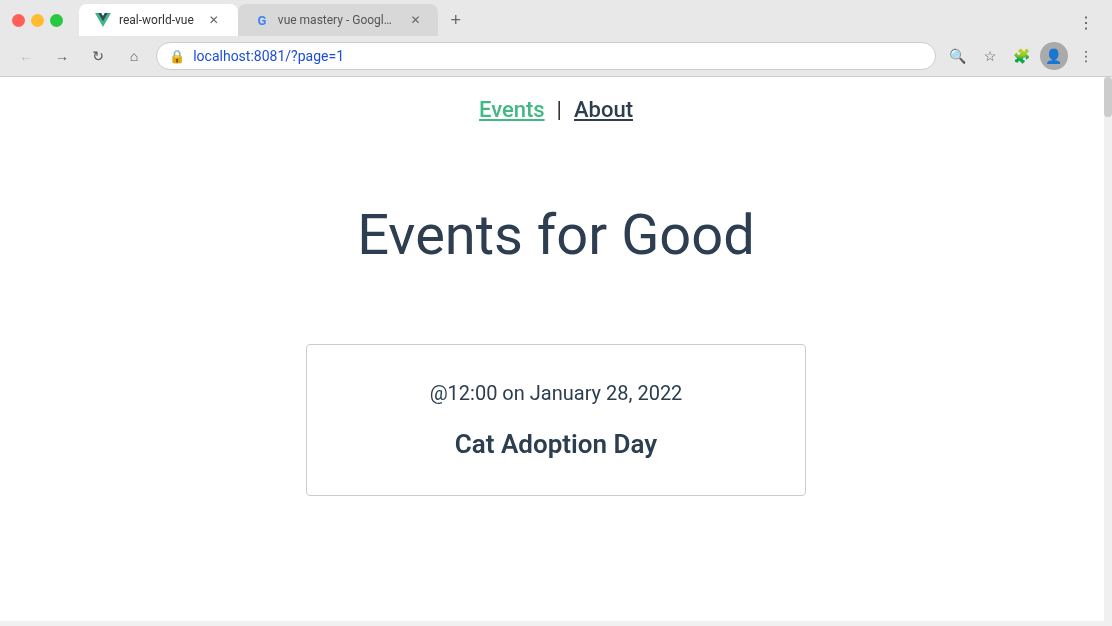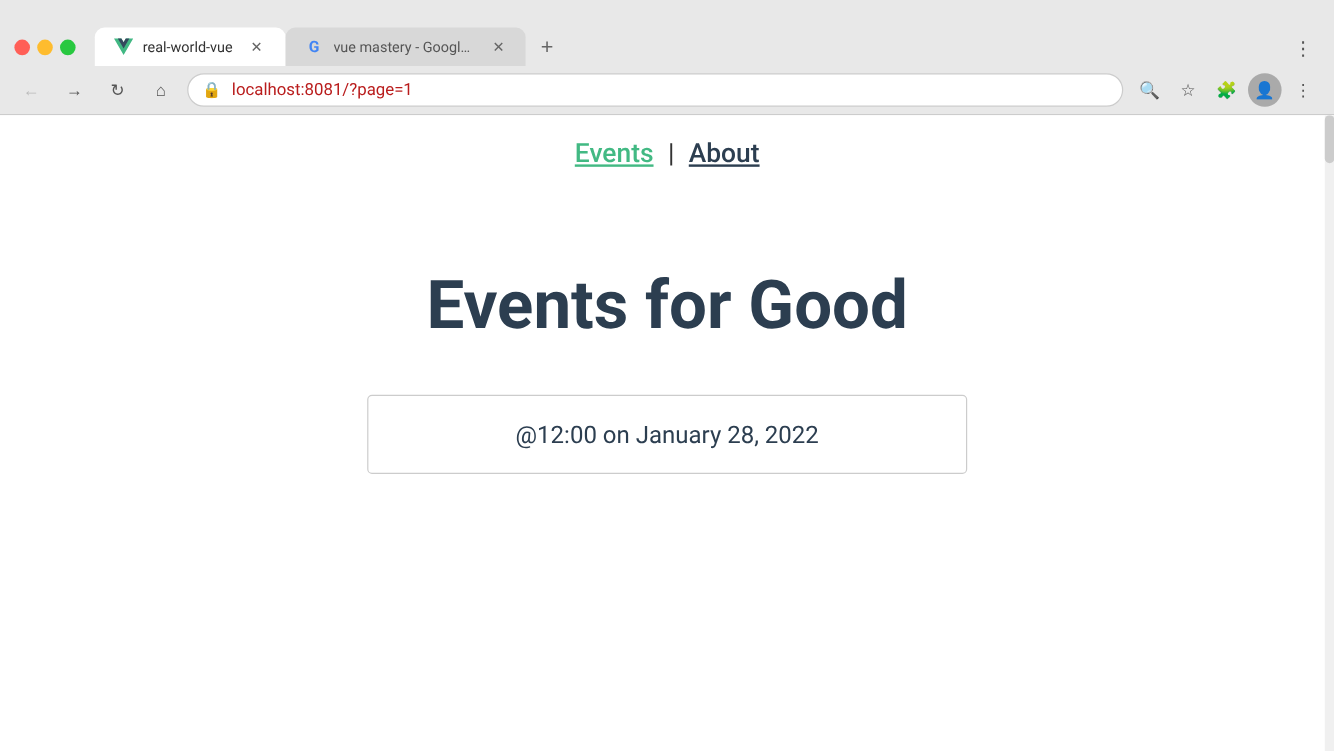--- a/index.html
+++ b/index.html
@@ -18,21 +18,21 @@
 
     
     .browser-chrome {
       background: #e8e8e8;
       border-bottom: 1px solid #ccc;
     }
 
     .title-bar {
       display: flex;
       align-items: center;
-      padding: 23px 12px 0 12px;
+      padding: 4px 12px 0 12px;
       gap: 0;
       background: #e8e8e8;
     }
 
     .window-controls {
       display: flex;
       gap: 6px;
       margin-right: 16px;
     }
 
@@ -180,21 +180,21 @@
     }
 
     .url-lock-icon {
       color: #555;
       font-size: 13px;
     }
 
     .url-text {
       flex: 1;
       font-size: 14px;
-      color: #b91c1c;
+      color: #1d4ed8;
       outline: none;
       border: none;
       background: transparent;
     }
 
     .address-actions {
       display: flex;
       gap: 4px;
       align-items: center;
     }
@@ -285,32 +285,32 @@
 
     .nav-link-about {
       font-size: 22px;
       color: #2c3e50;
       font-weight: 500;
     }
 
     
     .page-heading {
       font-size: 56px;
-      font-weight: 700;
+      font-weight: 400;
       color: #2c3e50;
-      margin-bottom: 42px;
+      margin-bottom: 76px;
       text-align: center;
     }
 
     
     .event-card {
       border: 1px solid #ccc;
       border-radius: 4px;
       width: 500px;
-      padding: 20px 30px;
+      padding: 36px 30px;
       display: flex;
       flex-direction: column;
       align-items: center;
       gap: 24px;
       justify-content: space-between;
     }
 
     .event-date {
       font-size: 20px;
       color: #2c3e50;
@@ -403,18 +403,19 @@
   <nav class="site-nav">
     <a href="#" class="nav-link active">Events</a>
     <span class="nav-separator">|</span>
     <a href="#" class="nav-link-about">About</a>
   </nav>
 
   <h1 class="page-heading">Events for Good</h1>
 
   <div class="event-card">
     <p class="event-date">@12:00 on January 28, 2022</p>
+    <h2 class="event-title">Cat Adoption Day</h2>
   </div>
 
   <div class="scrollbar">
     <div class="scrollbar-thumb"></div>
   </div>
 </div>
 
 </body></html>

